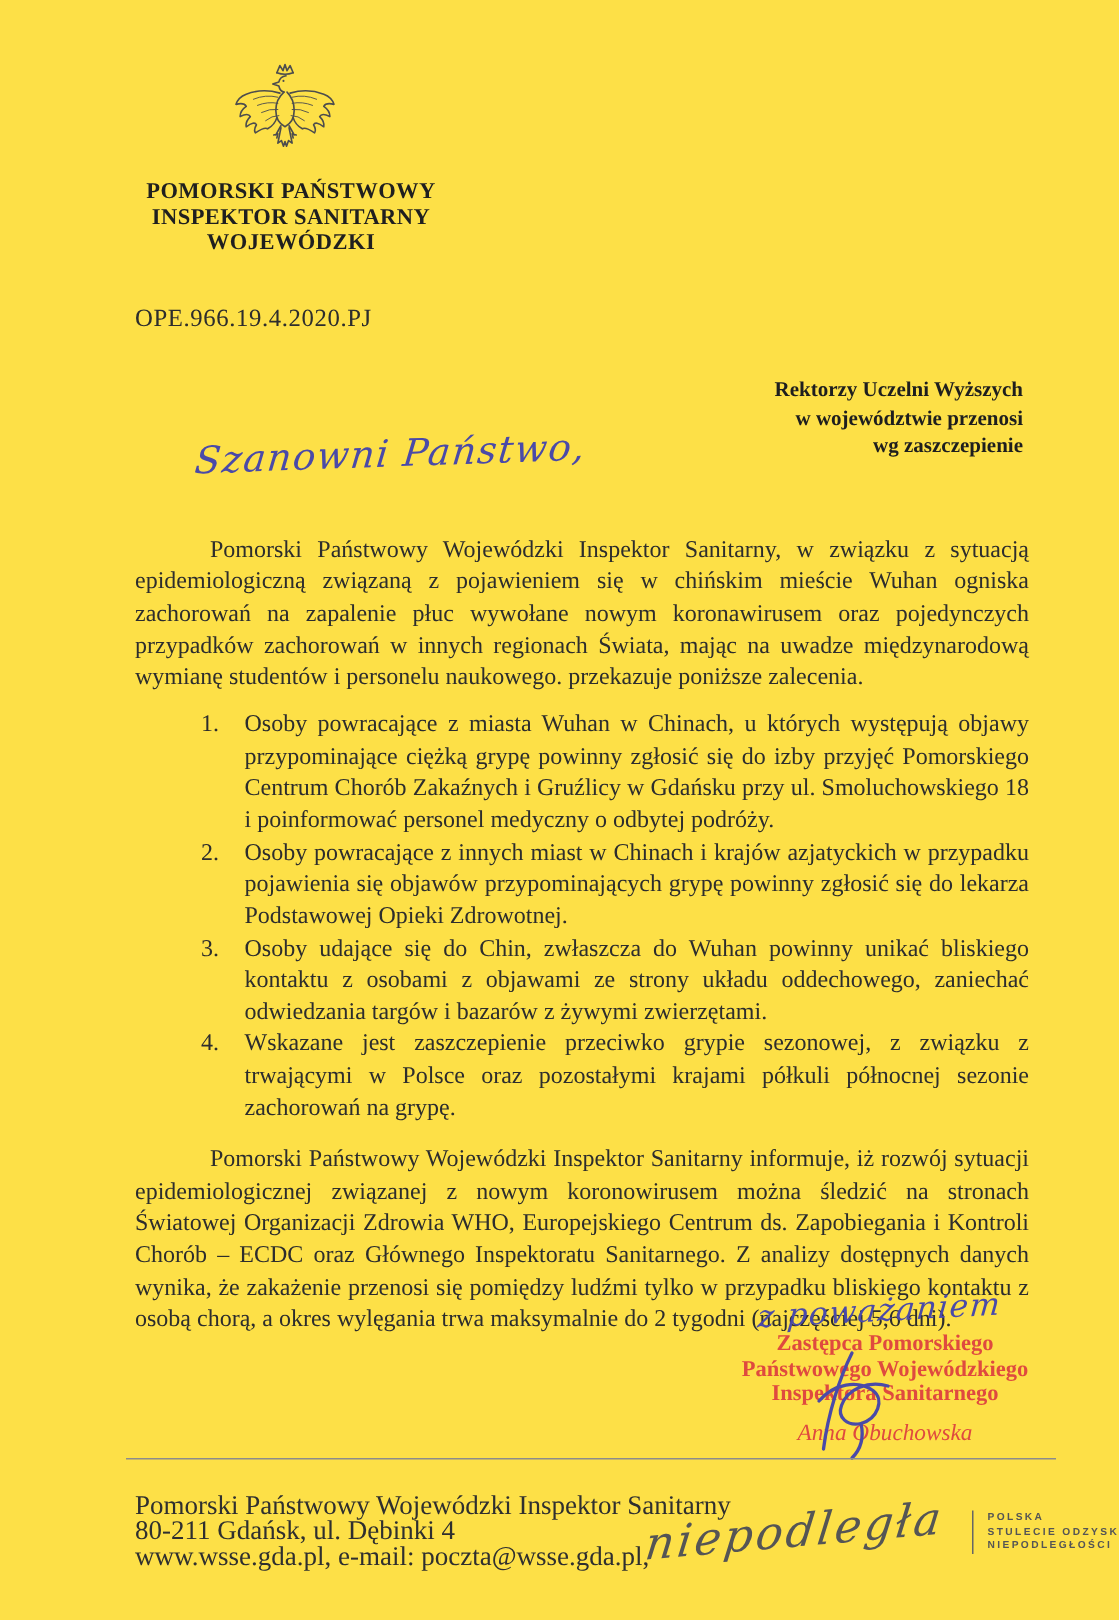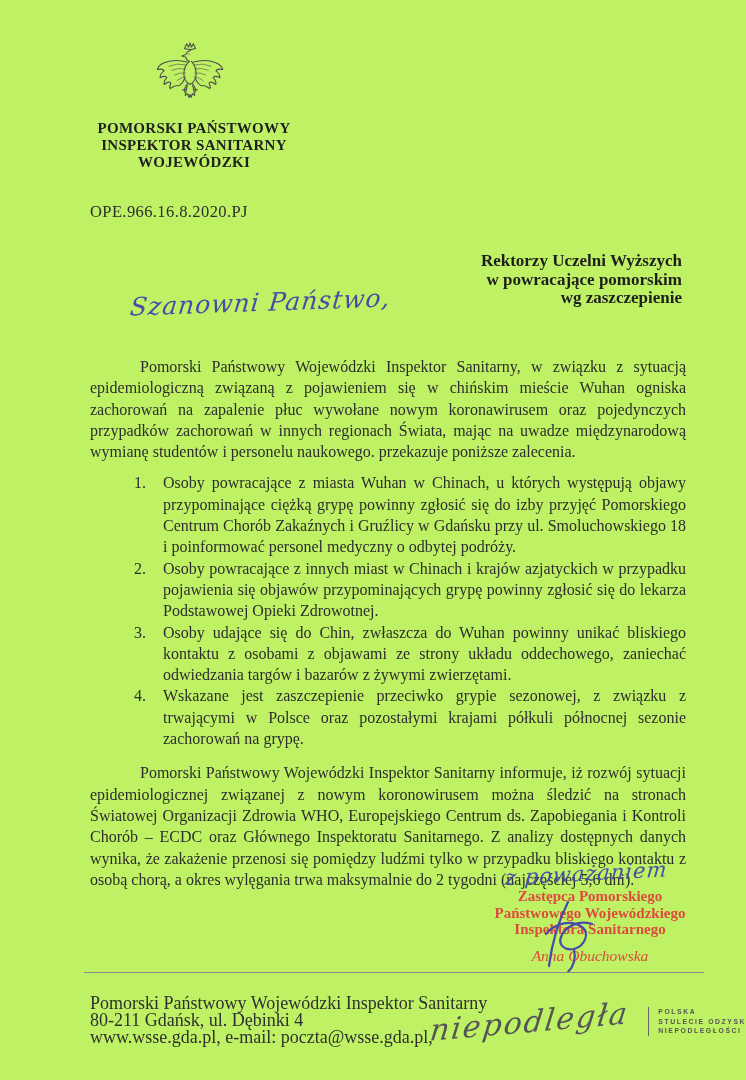--- a/index.html
+++ b/index.html
@@ -1,19 +1,19 @@
 <!DOCTYPE html>
 <html><head>
 <meta charset="utf-8">
 <style>
   * { margin:0; padding:0; box-sizing:border-box; }
   html,body { background:#e8e8e8; }
   .page {
     position:relative; width:746px; height:1080px; margin:0 auto;
-    background:#bef264; overflow:hidden;
+    background:#fde047; overflow:hidden;
     font-family:"Liberation Serif", serif; color:#2d2d2d;
   }
   
   .emblem { position:absolute; left:156px; top:40px; width:68px; height:70px; }
   .org-name {
     position:absolute; left:55px; top:120px; width:278px;
     text-align:center; font-weight:bold; font-size:15px; line-height:17px;
     color:#1f1f1f; letter-spacing:.3px;
   }
   
@@ -23,21 +23,21 @@
   .date-stamp {
     font-family:"Liberation Sans", sans-serif; font-weight:bold;
     font-size:14px; letter-spacing:1px; color:#222;
     transform:scale(.88,1.25); transform-origin:left bottom; white-space:nowrap;
   }
   
   .ref { position:absolute; left:90px; top:202px; font-size:16.5px; letter-spacing:.4px; }
   
   .addressee {
     position:absolute; right:64px; top:252px; text-align:right;
-    font-weight:bold; font-size:17px; line-height:18.5px; color:#1e1e1e;
+    font-weight:bold; font-size:14px; line-height:18.5px; color:#1e1e1e;
   }
   
   .handwriting {
     font-family:"DejaVu Serif", serif; font-style:italic;
     color:#4a4aa8; letter-spacing:1px; white-space:nowrap;
   }
   .greeting {
     position:absolute; left:130px; top:288px; font-size:25px;
     transform:rotate(-2deg) skewX(-8deg);
   }
@@ -101,25 +101,25 @@
     </svg>
   </div>
 
   <div class="org-name">
     <div>POMORSKI PAŃSTWOWY</div>
     <div>INSPEKTOR SANITARNY</div>
     <div>WOJEWÓDZKI</div>
   </div>
 
 
-  <div class="ref">OPE.966.16.8.2020.PJ</div>
+  <div class="ref">OPE.966.19.4.2020.PJ</div>
 
   <div class="addressee">
     <div>Rektorzy Uczelni Wyższych</div>
-    <div>w powracające pomorskim</div>
+    <div>w województwie przenosi</div>
     <div>wg zaszczepienie</div>
   </div>
 
   <div class="greeting handwriting">Szanowni Państwo,</div>
 
   <main class="body-text">
     <p class="para">Pomorski Państwowy Wojewódzki Inspektor Sanitarny, w związku z sytuacją epidemiologiczną związaną z pojawieniem się w chińskim mieście Wuhan ogniska zachorowań na zapalenie płuc wywołane nowym koronawirusem oraz pojedynczych przypadków zachorowań w innych regionach Świata, mając na uwadze międzynarodową wymianę studentów i personelu naukowego. przekazuje poniższe zalecenia.</p>
     <ol class="recs">
       <li class="rec">
         <span class="rec-num">1.</span>

